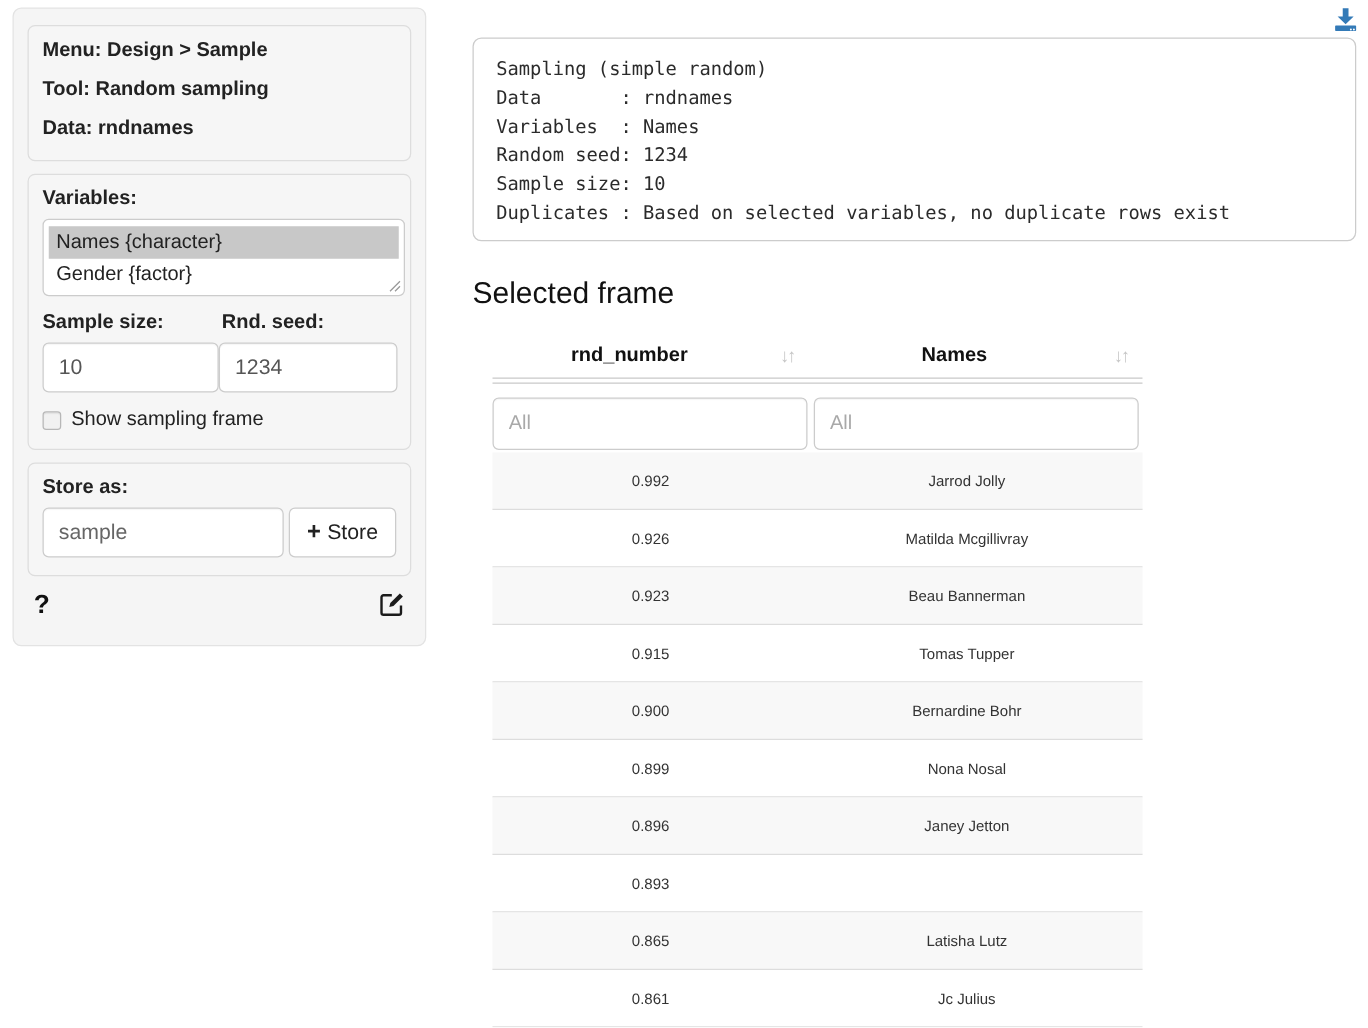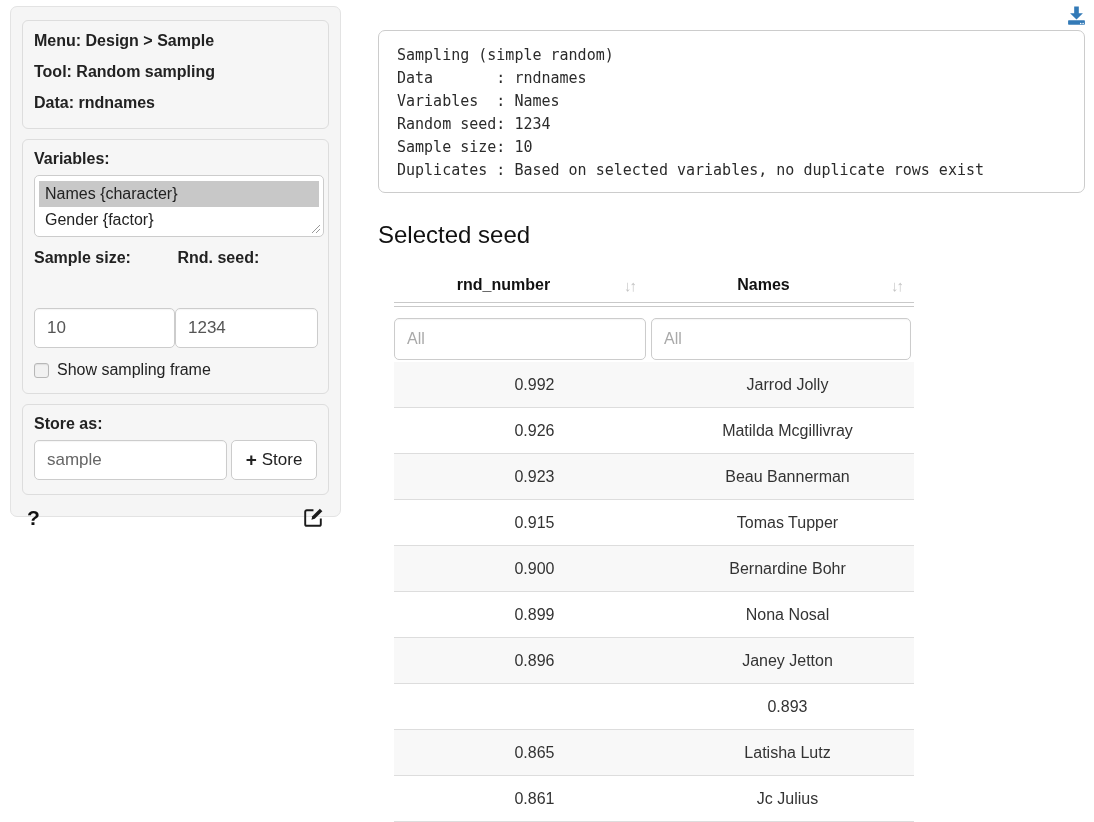--- a/index.html
+++ b/index.html
@@ -30,21 +30,20 @@
   .var-option.selected { background:#c8c8c8; }
   .resize-handle { position:absolute; right:2px; bottom:2px; width:10px; height:10px; }
 
   .two-col { display:flex; }
   .two-col .col1 { width:147px; }
   .two-col .col2 { width:143px; }
   .num-input {
     width:141px; height:40px; background:#fff; border:1px solid #ccc; border-radius:5px;
     font-family:"Liberation Sans", sans-serif; font-size:17px; color:#555; padding:0 12px;
     box-shadow: inset 0 1px 1px rgba(0,0,0,.04);
-    margin-top: 34px;
   }
   .col2 .num-input { width:143px; }
 
   .check-row { display:flex; align-items:center; margin-top:13px; }
   .checkbox-box {
     width:15px; height:15px; background:#f1f1f1; border:1px solid #b7b7b7; border-radius:3px;
     box-shadow: inset 0 1px 1px rgba(0,0,0,.08); margin-right:8px; flex:0 0 auto;
   }
   .check-label { font-size:16px; color:#222; }
 
@@ -89,21 +88,21 @@
   .dt-filter { display:flex; padding:11px 0 2px 0; }
   .filter-input {
     height:42px; background:#fff; border:1px solid #ccc; border-radius:5px;
     font-family:"Liberation Sans", sans-serif; font-size:16px; color:#555; padding:0 12px;
     box-shadow: inset 0 1px 1px rgba(0,0,0,.04);
   }
   .filter-input::placeholder { color:#a9a9a9; opacity:1; }
   .filter-input.f1 { width:252px; margin-right:5px; }
   .filter-input.f2 { width:260px; }
 
-  .dt-row { display:flex; height:46px; align-items:center; border-bottom:1px solid #ddd; font-size:16px; color:#333;justify-content:flex-end; }
+  .dt-row { display:flex; height:46px; align-items:center; border-bottom:1px solid #ddd; font-size:12px; color:#333; }
   .dt-row.odd { background:#f8f8f8; }
   .dt-td { text-align:center; }
   .dt-td.c1 { width:253px; }
   .dt-td.c2 { width:253px; }
 </style>
 </head>
 <body>
 
 <div class="page">
 
@@ -177,21 +176,21 @@
 
     <div class="summary-well">
       <pre id="summary-pre">Sampling (simple random)
 Data       : rndnames
 Variables  : Names
 Random seed: 1234
 Sample size: 10
 Duplicates : Based on selected variables, no duplicate rows exist</pre>
     </div>
 
-    <div class="table-title">Selected seed</div>
+    <div class="table-title">Selected frame</div>
 
     <div class="dt">
       <div class="dt-head" id="dt-head">
           <div class="dt-th c1">rnd_number<span class="sort-icon">↓↑</span></div>
           <div class="dt-th c2">Names<span class="sort-icon">↓↑</span></div>
         </div>
       <div class="dt-rule"></div>
       <div class="dt-filter" id="dt-filter">
           <input class="filter-input f1" placeholder="All" style="">
           <input class="filter-input f2" placeholder="All" style="">

